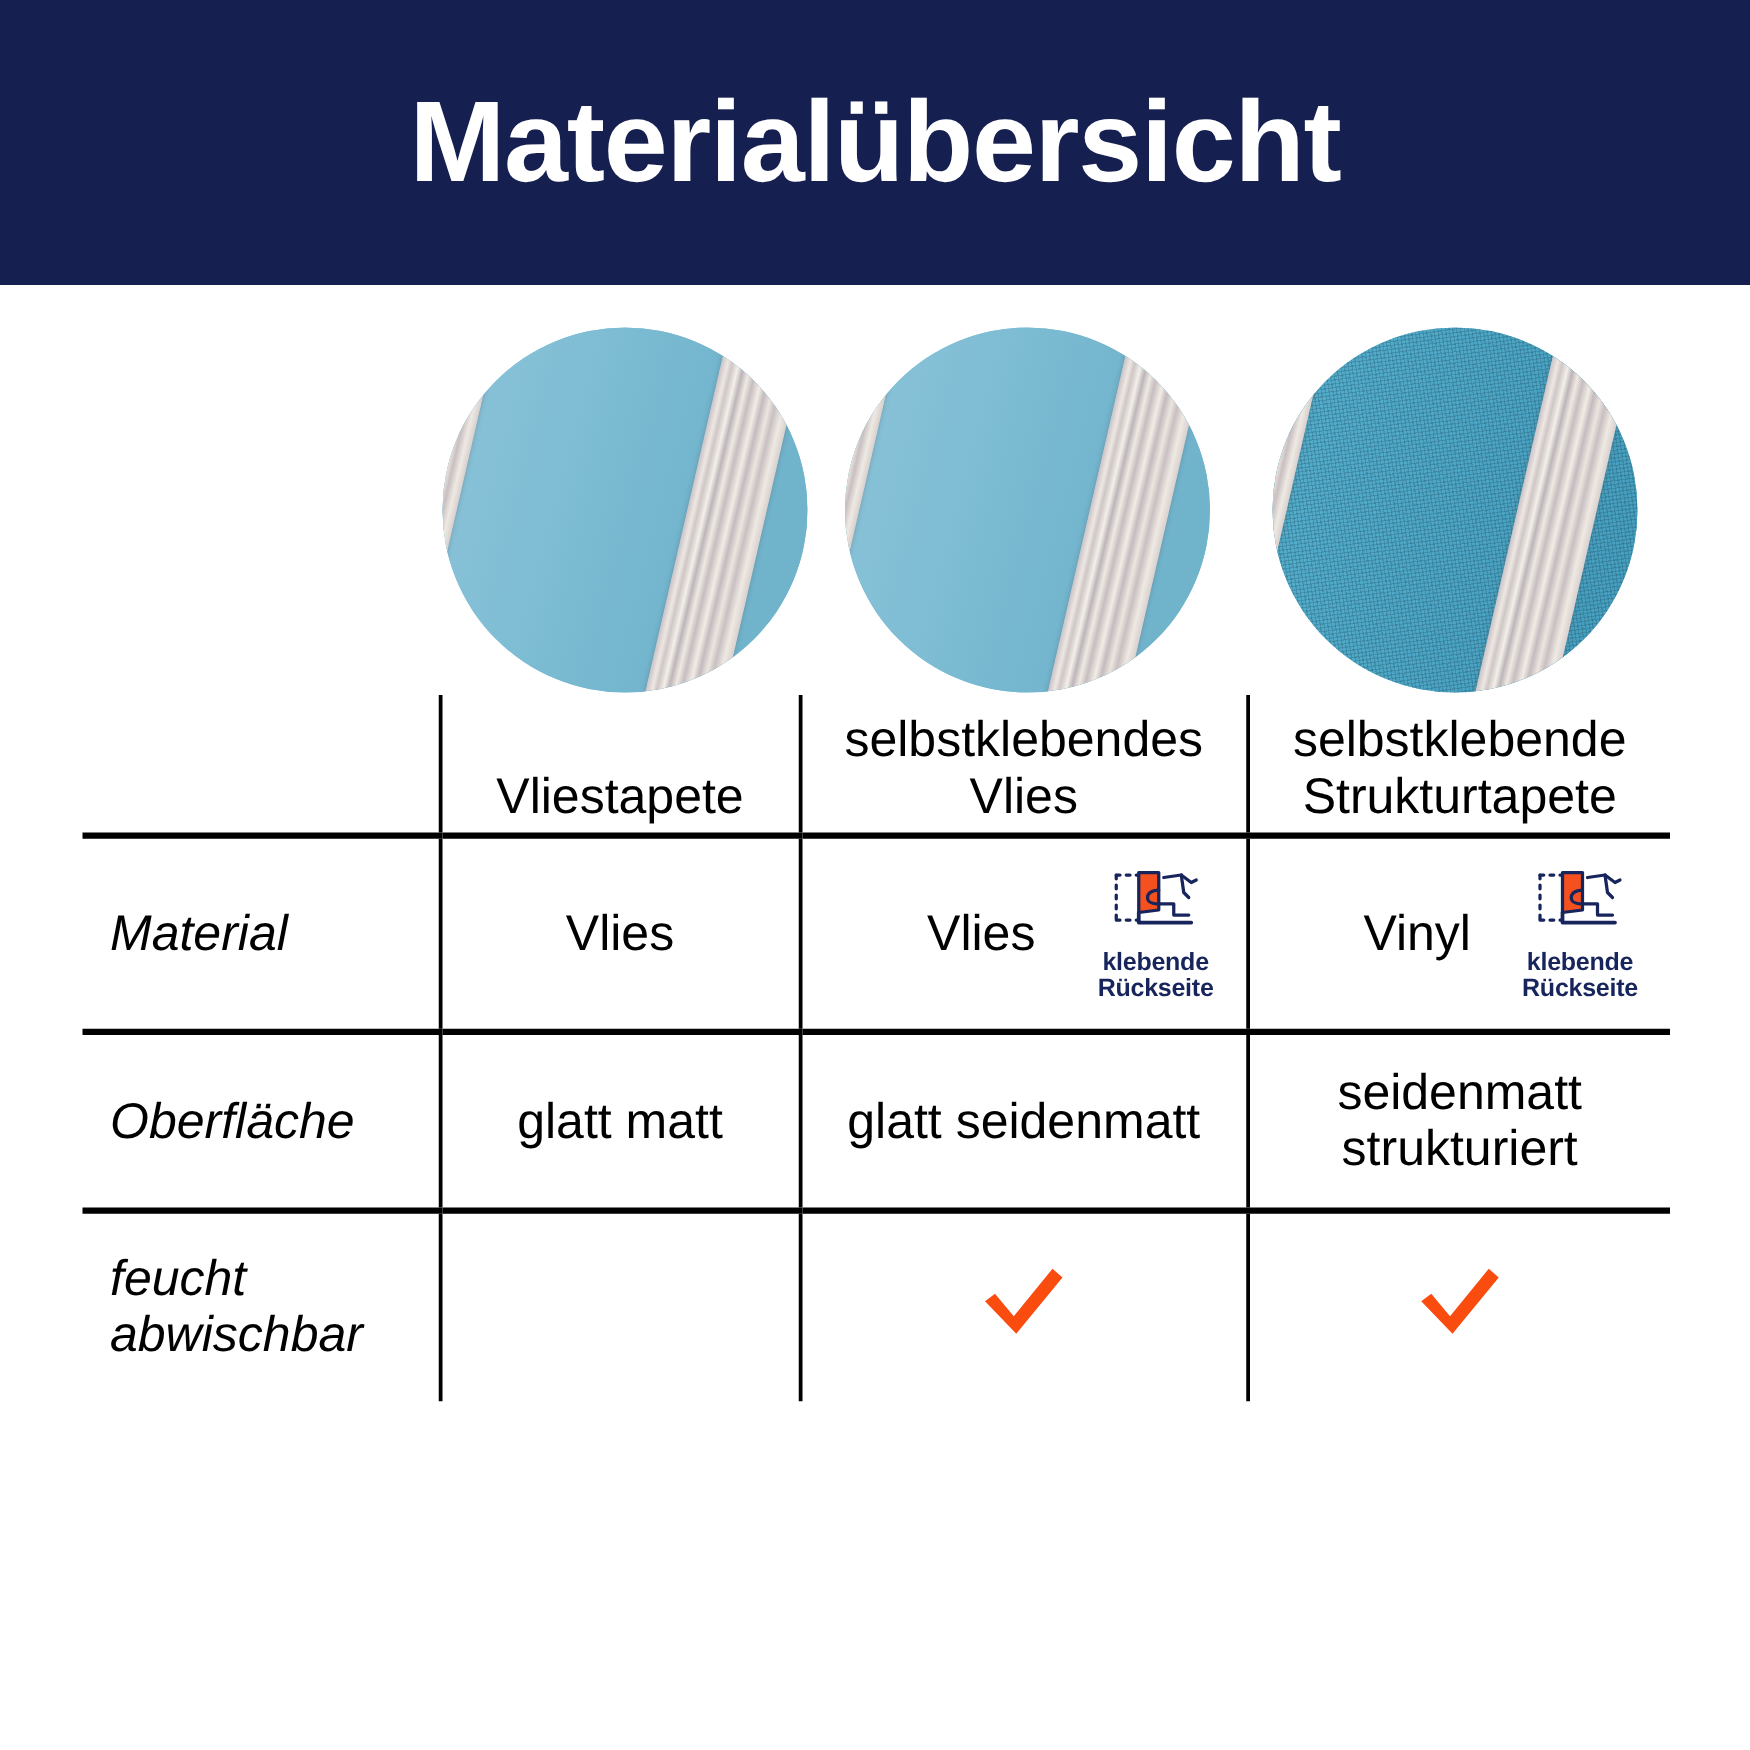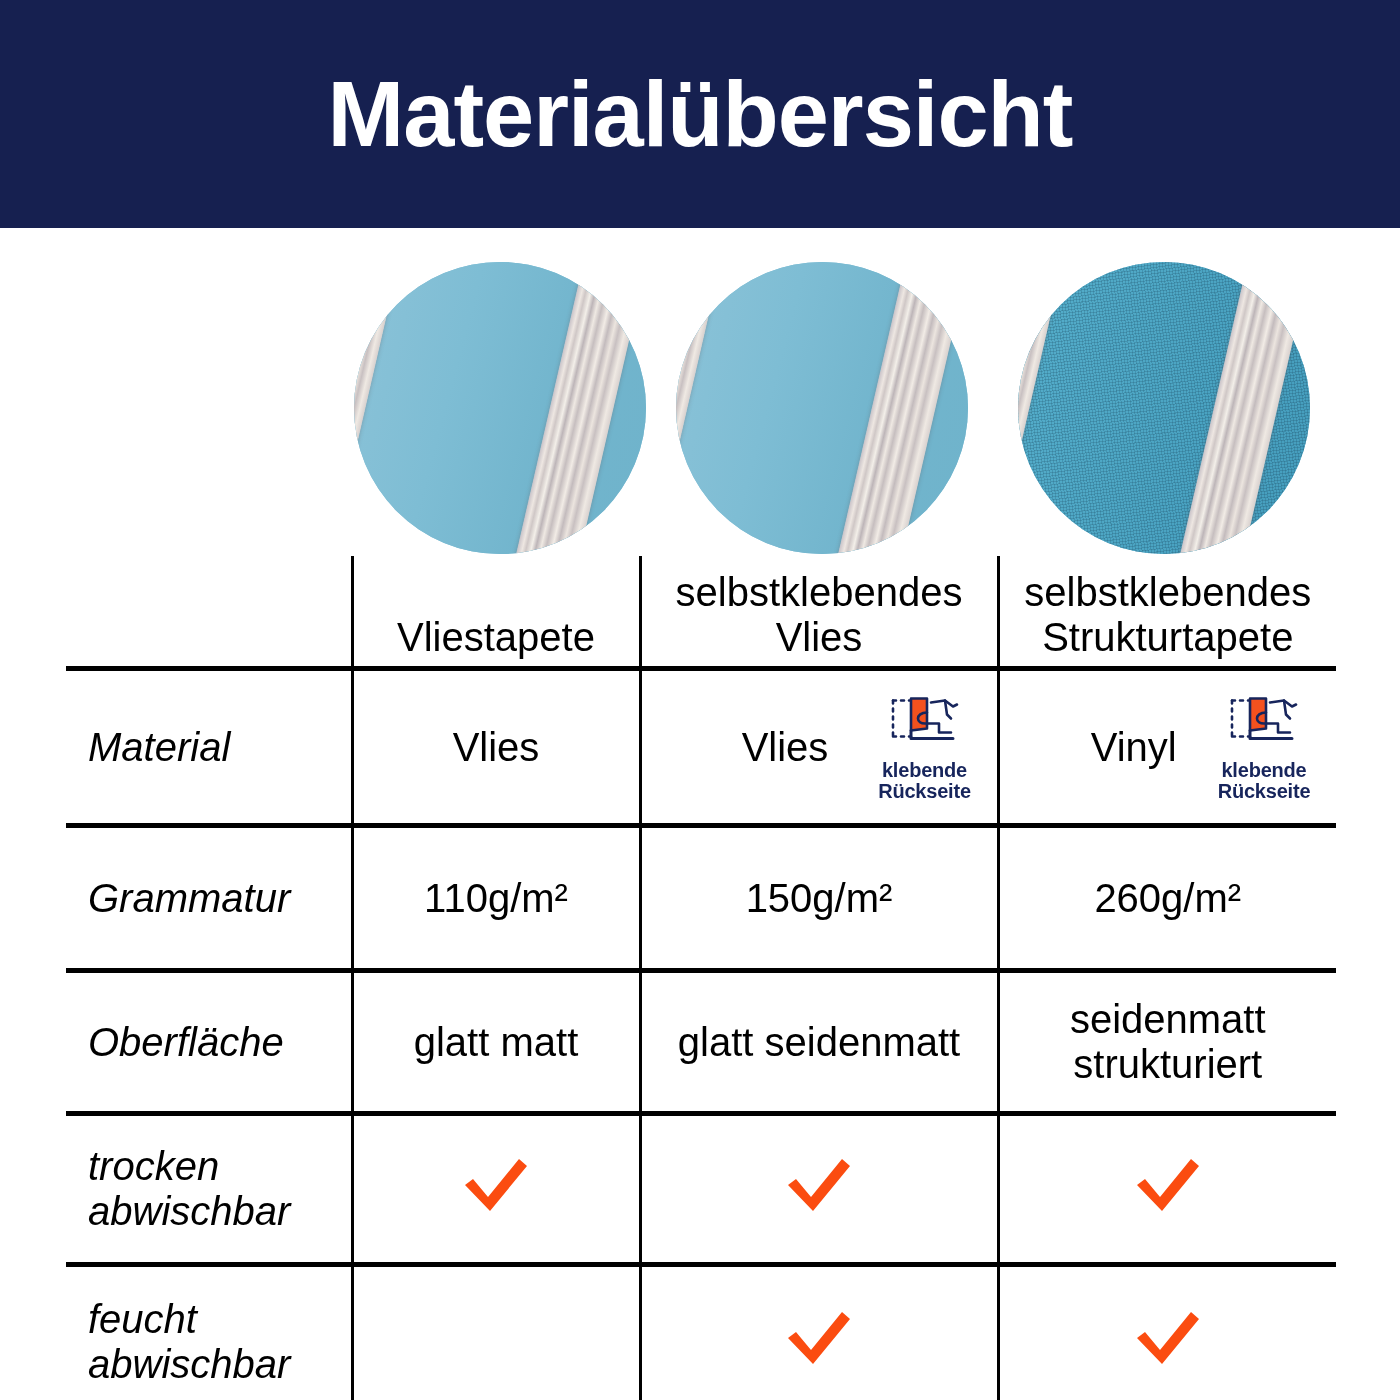--- a/index.html
+++ b/index.html
@@ -217,21 +217,21 @@
         <col class="c1">
         <col class="c2">
         <col class="c3">
     </colgroup>
 
     <thead>
       <tr>
         <th></th>
         <th>Vliestapete</th>
         <th>selbstklebendes Vlies</th>
-        <th>selbstklebendes Strukturtapete</th>
+        <th>selbstklebende Strukturtapete</th>
       </tr>
     </thead>
 
     <tbody>
 
       <tr class="row-material">
         <td class="rowlabel">Material</td>
         <td>Vlies</td>
         <td class="cell-with-badge">
           <span class="cell-value">Vlies</span>
@@ -270,58 +270,28 @@
                 <path d="M44 10 L58 8 L66 14 L70 12" fill="none" stroke="#17255c" stroke-width="2.6" stroke-linecap="round" stroke-linejoin="round"></path>
                 <path d="M58 8 L60 22 L64 26" fill="none" stroke="#17255c" stroke-width="2.6" stroke-linecap="round" stroke-linejoin="round"></path>
               </svg>
             </span>
             <span class="badge-text">klebende</span>
             <span class="badge-text">Rückseite</span>
           </span>
         </td>
       </tr>
 
-      <tr class="row-grammatur">
-        <td class="rowlabel">Grammatur</td>
-        <td>110g/m²</td>
-        <td>150g/m²</td>
-        <td>260g/m²</td>
-      </tr>
 
       <tr class="row-oberflaeche">
         <td class="rowlabel">Oberfläche</td>
         <td>glatt matt</td>
         <td>glatt seidenmatt</td>
         <td>seidenmatt strukturiert</td>
       </tr>
 
-      <tr class="row-trocken">
-        <td class="rowlabel">trocken abwischbar</td>
-        <td>
-          <span class="check">
-            <svg width="74" height="60" viewBox="0 0 74 60" xmlns="http://www.w3.org/2000/svg">
-              <path d="M6 30 L14 24 L29 42 L60 4 L68 11 L31 56 Z" fill="#fb4c10"></path>
-            </svg>
-          </span>
-        </td>
-        <td>
-          <span class="check">
-            <svg width="74" height="60" viewBox="0 0 74 60" xmlns="http://www.w3.org/2000/svg">
-              <path d="M6 30 L14 24 L29 42 L60 4 L68 11 L31 56 Z" fill="#fb4c10"></path>
-            </svg>
-          </span>
-        </td>
-        <td>
-          <span class="check">
-            <svg width="74" height="60" viewBox="0 0 74 60" xmlns="http://www.w3.org/2000/svg">
-              <path d="M6 30 L14 24 L29 42 L60 4 L68 11 L31 56 Z" fill="#fb4c10"></path>
-            </svg>
-          </span>
-        </td>
-      </tr>
 
       <tr class="row-feucht">
         <td class="rowlabel">feucht abwischbar</td>
         <td></td>
         <td>
           <span class="check">
             <svg width="74" height="60" viewBox="0 0 74 60" xmlns="http://www.w3.org/2000/svg">
               <path d="M6 30 L14 24 L29 42 L60 4 L68 11 L31 56 Z" fill="#fb4c10"></path>
             </svg>
           </span>

